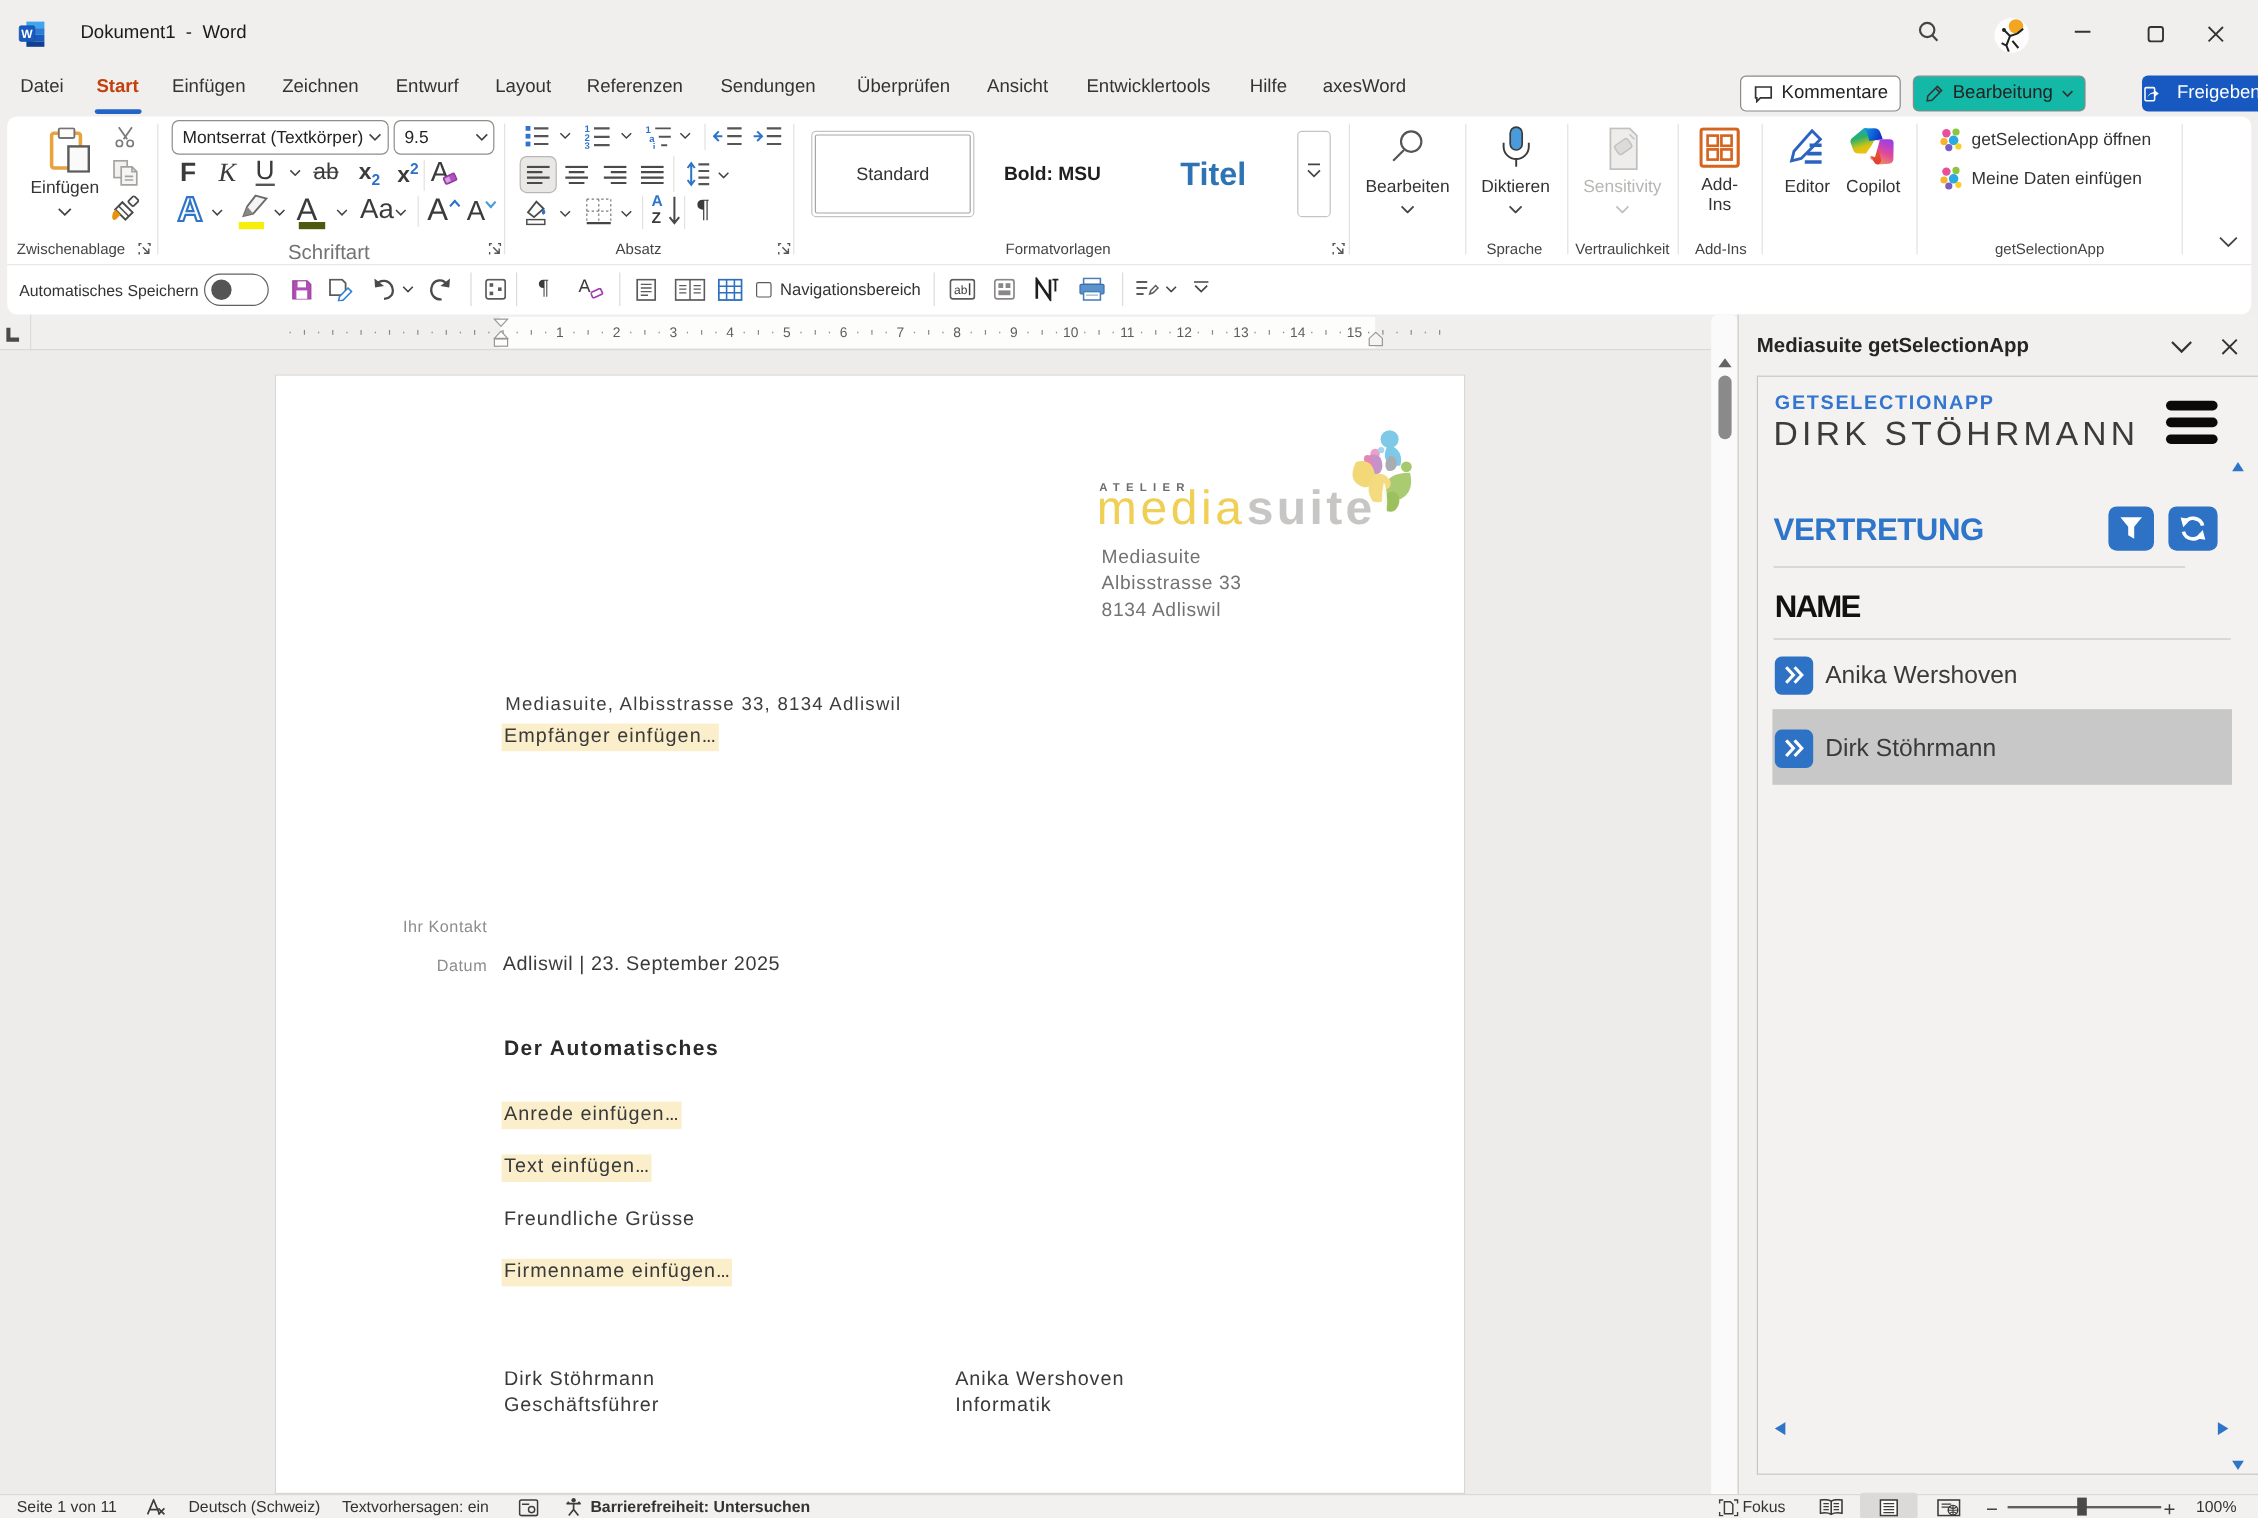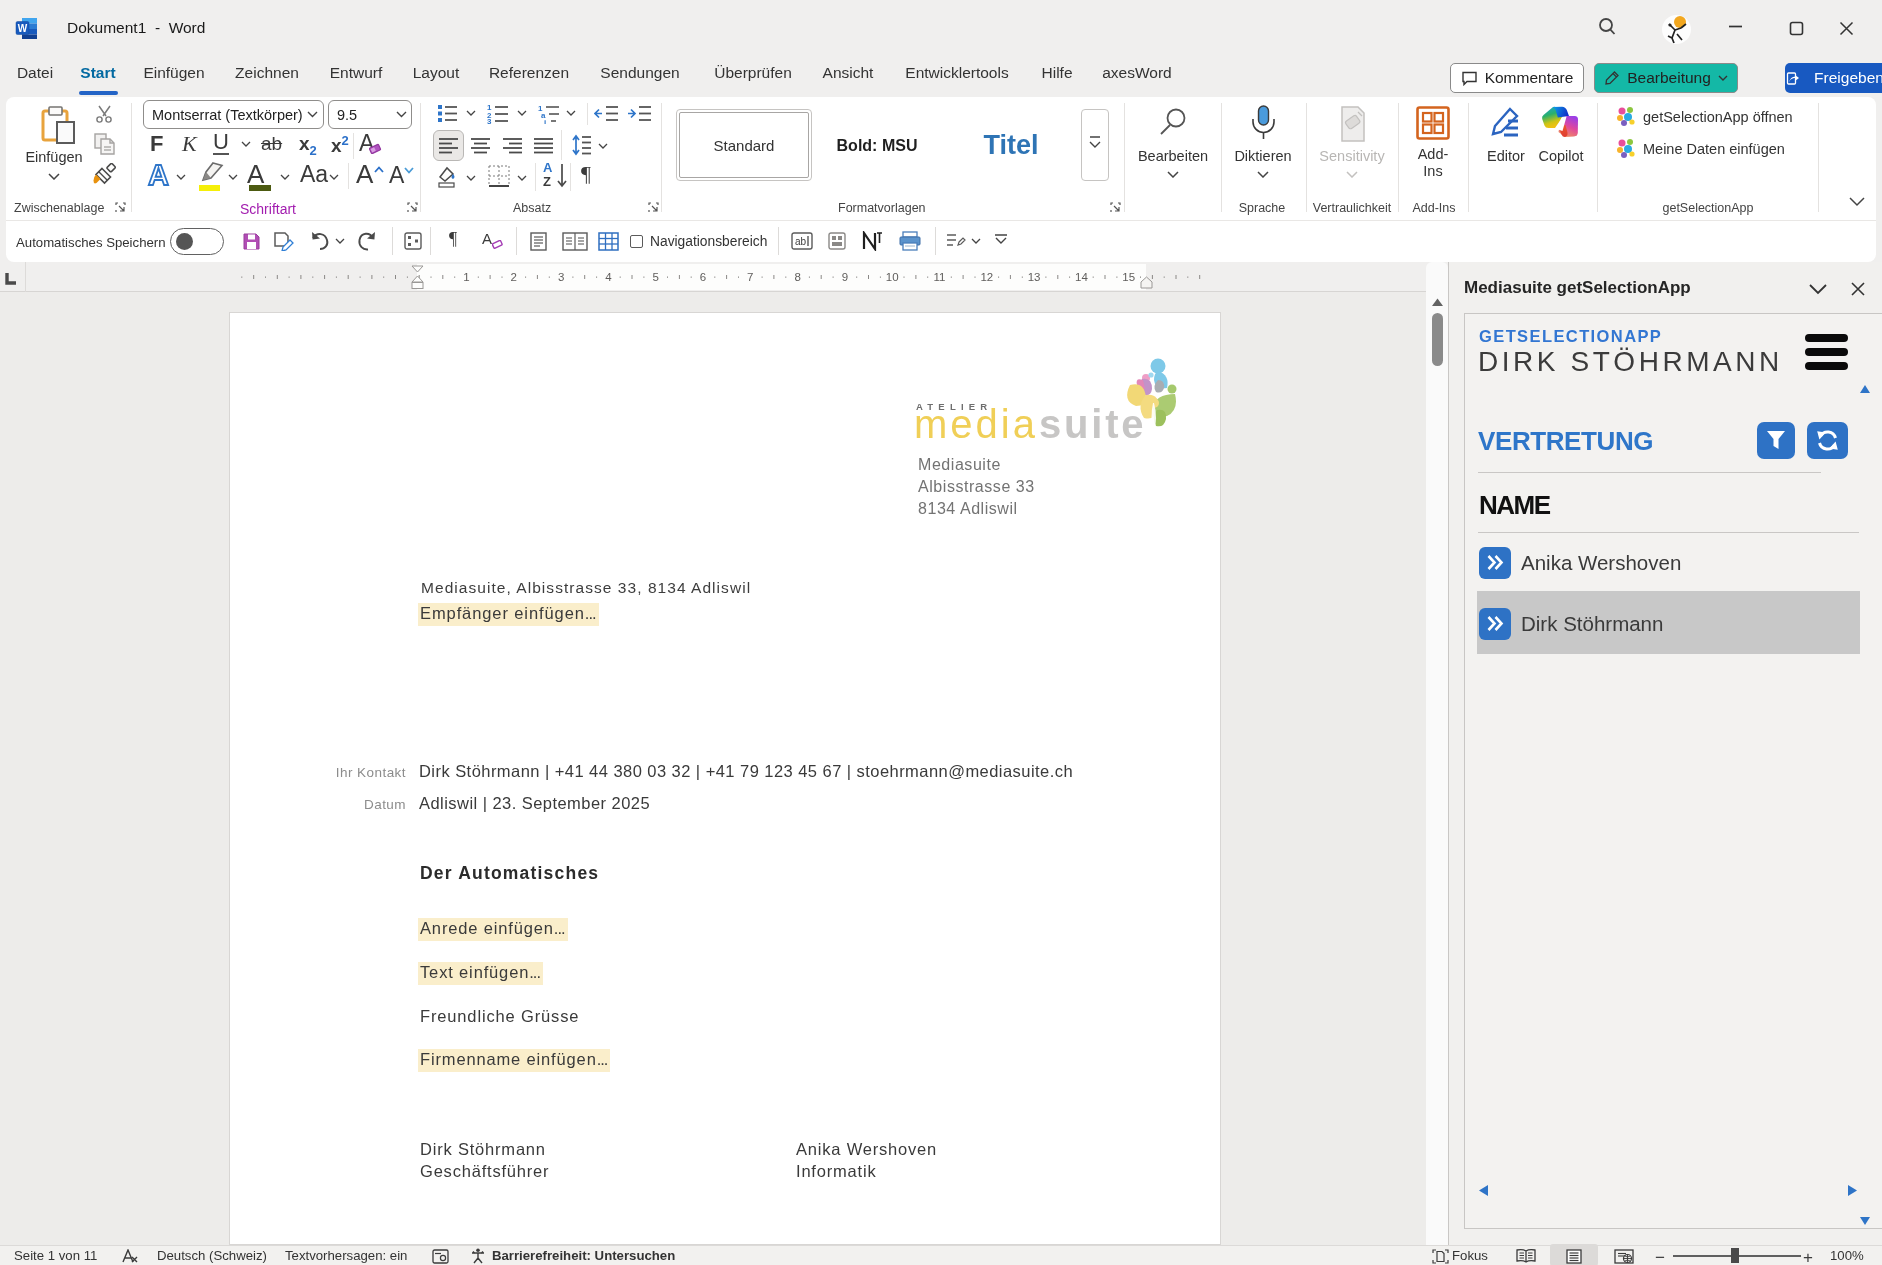--- a/index.html
+++ b/index.html
@@ -35,21 +35,21 @@
   <svg class="abs" style="left:1789px;top:21px" width="15" height="15" viewBox="0 0 15 15">
       <rect x="1.5" y="1.5" width="12" height="12" rx="2" fill="none" stroke="#333" stroke-width="1.6"></rect>
     </svg>
   <svg class="abs" style="left:1839px;top:21px" width="15" height="15" viewBox="0 0 15 15">
       <path d="M1.5 1.5 L13.5 13.5 M13.5 1.5 L1.5 13.5" stroke="#333" stroke-width="1.5"></path>
     </svg>
 </div>
 
 <div class="abs" style="left:0;top:58px;width:1882px;height:39px;background:#f0efee">
   <div class="tab" style="left:35px">Datei</div>
-  <div class="tab" style="left:98px;font-weight:bold;color:#0369a1">Start</div>
+  <div class="tab" style="left:98px;font-weight:bold;color:#c2410c">Start</div>
   <div class="abs" style="left:79px;top:33px;width:39px;height:3.6px;border-radius:2px;background:#2464c6"></div>
   <div class="tab" style="left:174px">Einfügen</div>
   <div class="tab" style="left:267px">Zeichnen</div>
   <div class="tab" style="left:356px">Entwurf</div>
   <div class="tab" style="left:436px">Layout</div>
   <div class="tab" style="left:529px">Referenzen</div>
   <div class="tab" style="left:640px">Sendungen</div>
   <div class="tab" style="left:753px">Überprüfen</div>
   <div class="tab" style="left:848px">Ansicht</div>
   <div class="tab" style="left:957px">Entwicklertools</div>
@@ -179,21 +179,21 @@
     </svg>
   <div class="abs" style="left:348px;top:66px;width:1px;height:26px;background:#e4e2e0"></div>
   <div class="abs" style="left:356px;top:62px;font-size:26px;color:#3b3b3b">A</div>
   <svg class="abs" style="left:374px;top:69px" width="10" height="7" viewBox="0 0 10 7">
       <path d="M1 6 L5 1.5 L9 6" fill="none" stroke="#2b70c9" stroke-width="1.8"></path>
     </svg>
   <div class="abs" style="left:389px;top:65px;font-size:23px;color:#3b3b3b">A</div>
   <svg class="abs" style="left:404px;top:70px" width="10" height="7" viewBox="0 0 10 7">
       <path d="M1 1 L5 5.5 L9 1" fill="none" stroke="#4a9bd6" stroke-width="1.8"></path>
     </svg>
-  <div class="abs" style="left:240px;top:104px;font-size:14px;color:#a21caf">Schriftart</div>
+  <div class="abs" style="left:240px;top:104px;font-size:17px;color:#737373">Schriftart</div>
   <svg class="abs" style="left:407px;top:105px" width="11" height="11" viewBox="0 0 11 11">
       <path d="M1 3 V1 H3 M8 1 H10 V3 M1 8 V10 M4 4 L9 9 M9 5 V9 H5" fill="none" stroke="#555" stroke-width="1.2"></path>
     </svg>
 
   <svg class="abs" style="left:437px;top:7px" width="21" height="19" viewBox="0 0 21 19">
     <rect x="1" y="1" width="4" height="4" fill="#2e75c9"></rect>
       <rect x="1" y="7.5" width="4" height="4" fill="#2e75c9"></rect>
       <rect x="1" y="14" width="4" height="4" fill="#2e75c9"></rect>
     <line x1="8" y1="3" x2="20" y2="3" stroke="#555" stroke-width="1.8"></line>
       <line x1="8" y1="9.5" x2="20" y2="9.5" stroke="#555" stroke-width="1.8"></line>
@@ -645,21 +645,20 @@
     <path d="M41 45 q4 14 0 30 l-1 0 q-3 -16 0 -30" fill="#fff" opacity="0.9"></path>
   </svg>
   <div class="abs" style="left:688px;top:141px;color:#737373;font-size:16px;line-height:22px;letter-spacing:0.55px">Mediasuite<br>Albisstrasse 33<br>8134 Adliswil</div>
 
   <div class="abs" style="left:191px;top:266px;font-size:15.5px;color:#3d3d3d;letter-spacing:1.05px">Mediasuite, Albisstrasse 33, 8134 Adliswil</div>
   <div class="abs" style="left:188px;top:290px;background:#faeecb;padding:1px 3px 3px 2px;font-size:16.5px;letter-spacing:0.9px">Empfänger einfügen<span style="letter-spacing:-1px">...</span></div>
 
   <div class="abs" style="left:176px;top:452px;width:0;font-size:13.5px;color:#8c8c8c">
       <span style="position:absolute;right:0;white-space:nowrap">Ihr Kontakt</span>
     </div>
-  <div class="abs" style="left:189px;top:449px">Dirk Stöhrmann | +41 44 380 03 32 | +41 79 123 45 67 | stoehrmann@mediasuite.ch</div>
   <div class="abs" style="left:176px;top:484px;width:0;font-size:13.5px;color:#8c8c8c">
       <span style="position:absolute;right:0;white-space:nowrap">Datum</span>
     </div>
   <div class="abs" style="left:189px;top:481px">Adliswil | 23. September 2025</div>
 
   <div class="abs" style="left:190px;top:550px;font-weight:bold;font-size:17.5px;color:#2b2b2b;letter-spacing:1.2px">Der Automatisches</div>
   <div class="abs" style="left:188px;top:605px;background:#faeecb;padding:1px 3px 3px 2px;letter-spacing:0.85px">Anrede einfügen<span style="letter-spacing:-1px">...</span></div>
   <div class="abs" style="left:188px;top:649px;background:#faeecb;padding:1px 3px 3px 2px;letter-spacing:0.85px">Text einfügen<span style="letter-spacing:-1px">...</span></div>
   <div class="abs" style="left:190px;top:694px;letter-spacing:0.85px">Freundliche Grüsse</div>
   <div class="abs" style="left:188px;top:736px;background:#faeecb;padding:1px 3px 3px 2px;letter-spacing:0.85px">Firmenname einfügen<span style="letter-spacing:-1px">...</span></div>

